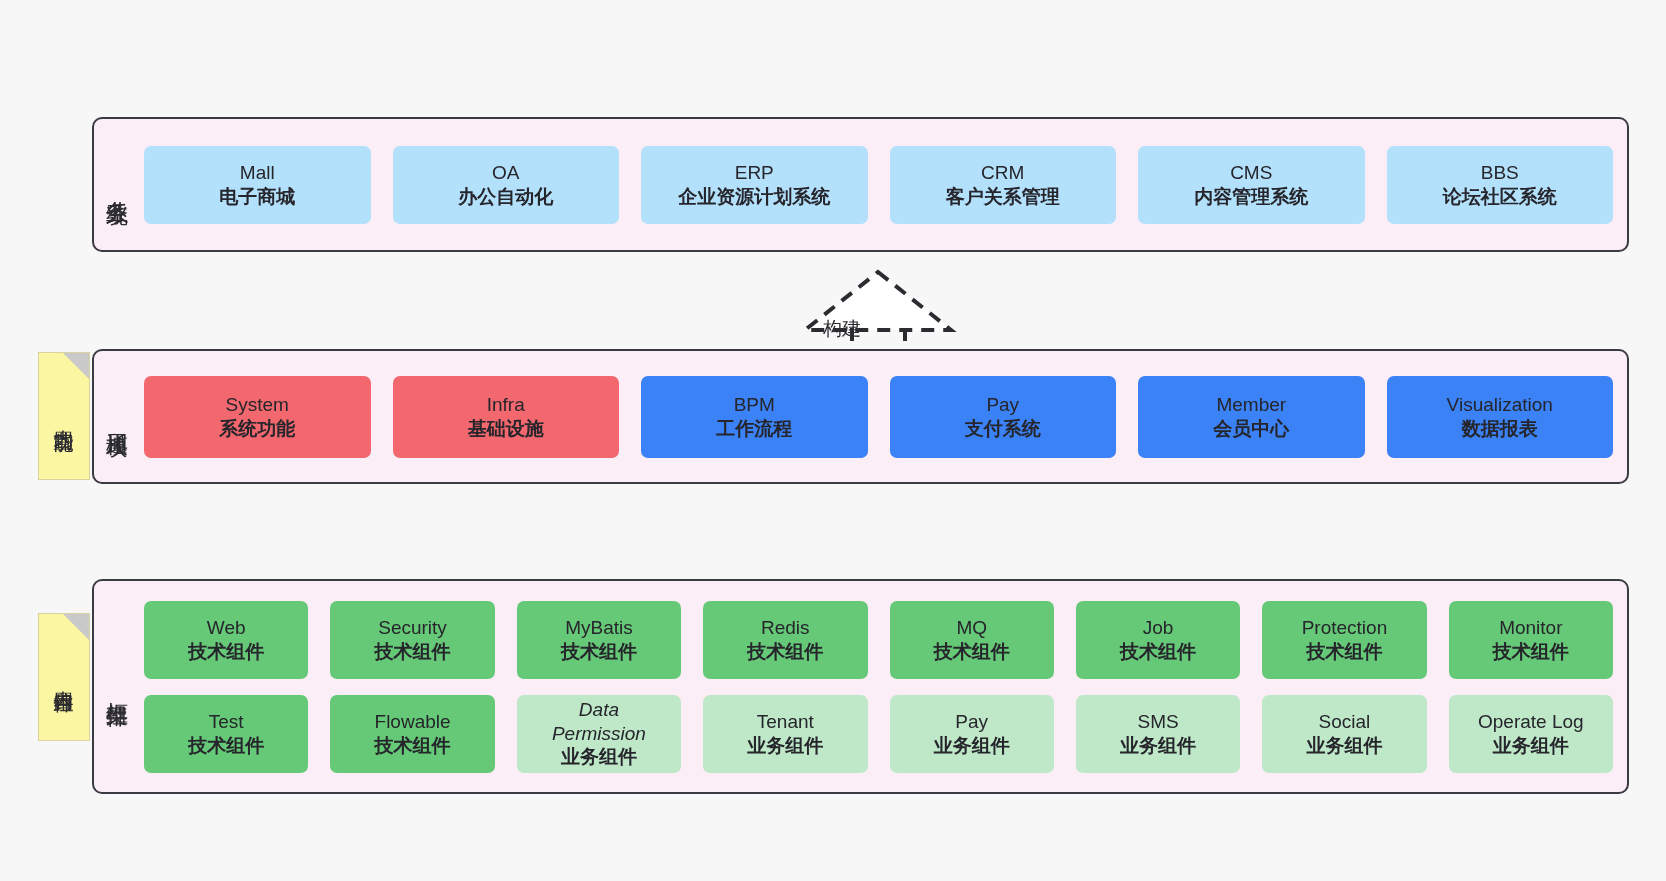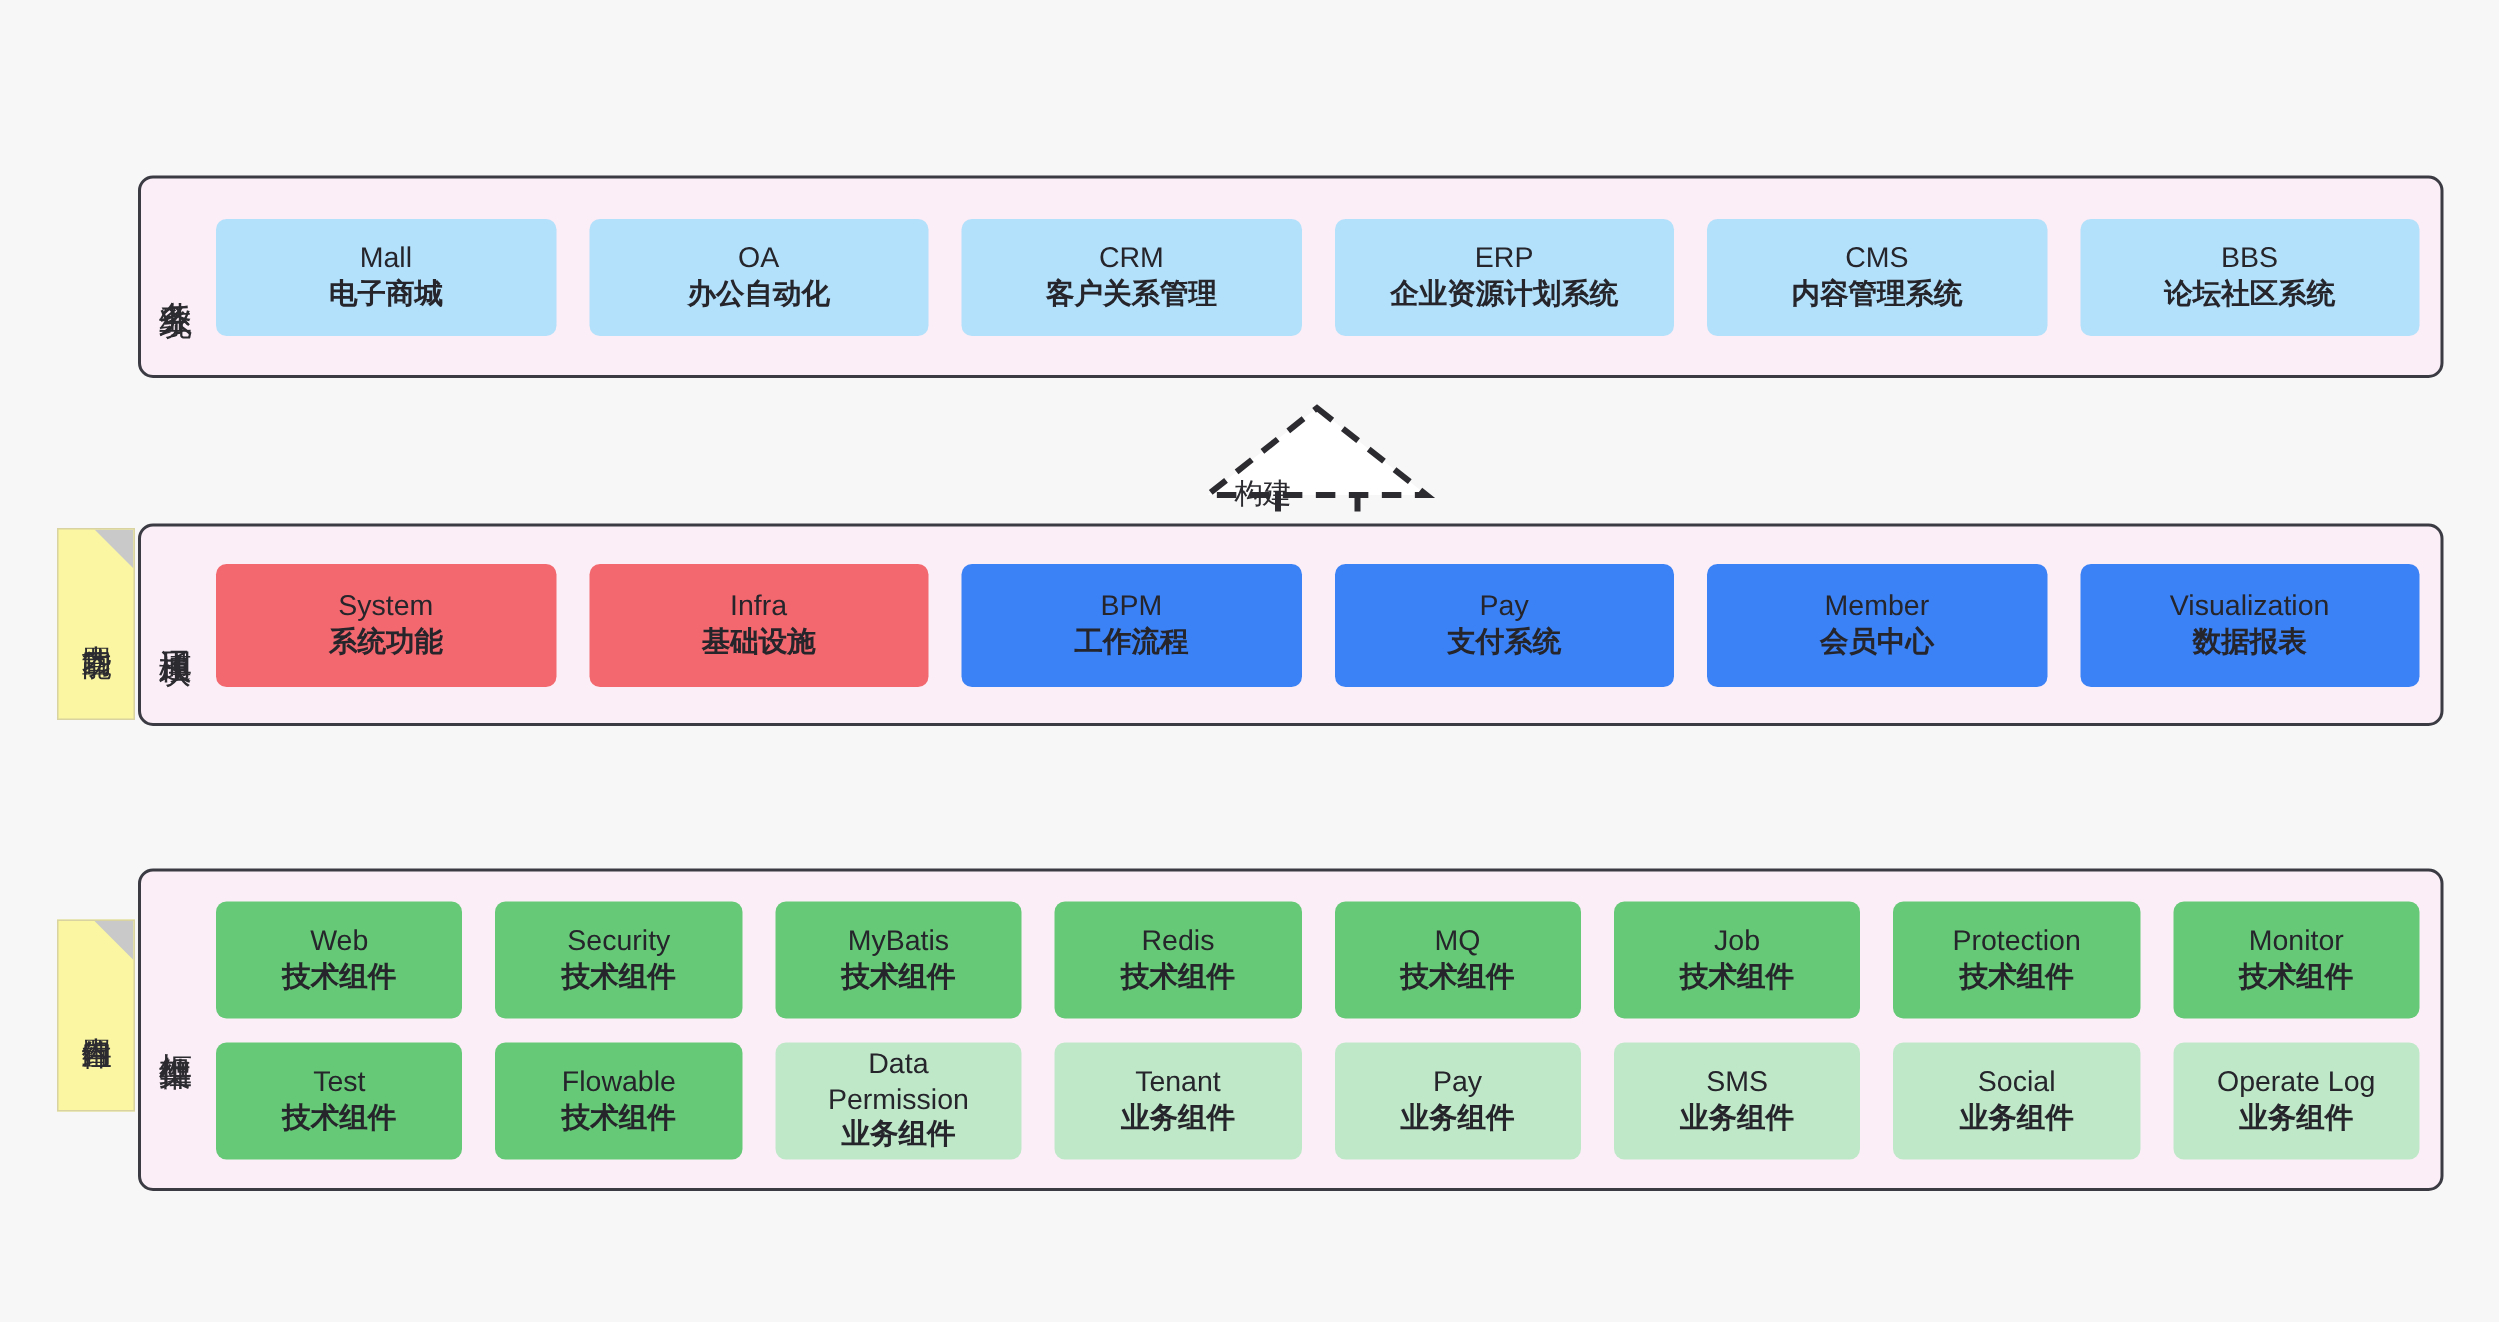--- a/index.html
+++ b/index.html
@@ -72,21 +72,21 @@
     justify-content: center;
     text-align: center;
     font-size: 19px;
     line-height: 1.26;
     color: #25252b;
     box-sizing: border-box;
     padding: 6px 16px;
   }
   .cell .l1 { white-space: nowrap; }
   .cell .l2 { white-space: nowrap; font-weight: bold; }
-  .cell.wrap .l1 { white-space: normal; }
+  .cell.wrap .l1 { white-space: normal; font-style: italic; }
 
   
   .c-blue        { background: #b3e0fb; }
   .c-red         { background: #f2686e; }
   .c-pink        { background: #3b82f6; }
   .c-green       { background: #66c977; }
   .c-greenlight  { background: #bfe8c9; }
 
   
   .note {
@@ -139,26 +139,26 @@
       <div class="row">
         <div class="cell c-blue" style="height:78px;">
           <span class="l1">Mall</span>
           <span class="l2">电子商城</span>
         </div>
         <div class="cell c-blue" style="height:78px;">
           <span class="l1">OA</span>
           <span class="l2">办公自动化</span>
         </div>
         <div class="cell c-blue" style="height:78px;">
+          <span class="l1">ERP</span>
+          <span class="l2">企业资源计划系统</span>
+        </div>
+        <div class="cell c-blue" style="height:78px;">
           <span class="l1">CRM</span>
           <span class="l2">客户关系管理</span>
-        </div>
-        <div class="cell c-blue" style="height:78px;">
-          <span class="l1">ERP</span>
-          <span class="l2">企业资源计划系统</span>
         </div>
         <div class="cell c-blue" style="height:78px;">
           <span class="l1">CMS</span>
           <span class="l2">内容管理系统</span>
         </div>
         <div class="cell c-blue" style="height:78px;">
           <span class="l1">BBS</span>
           <span class="l2">论坛社区系统</span>
         </div>
       </div>

